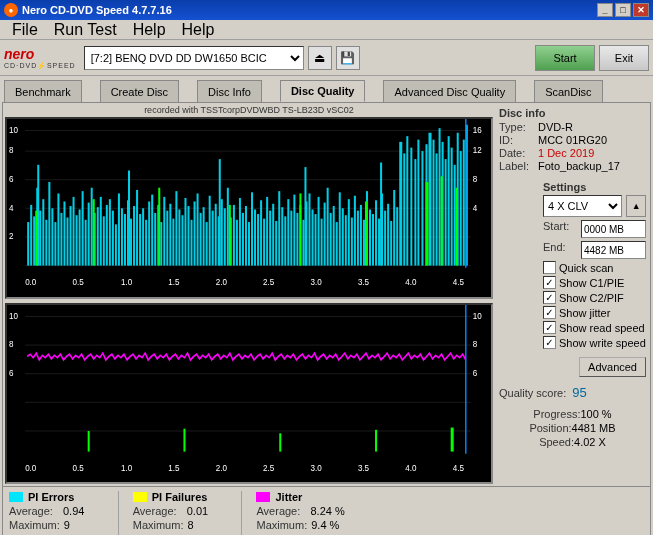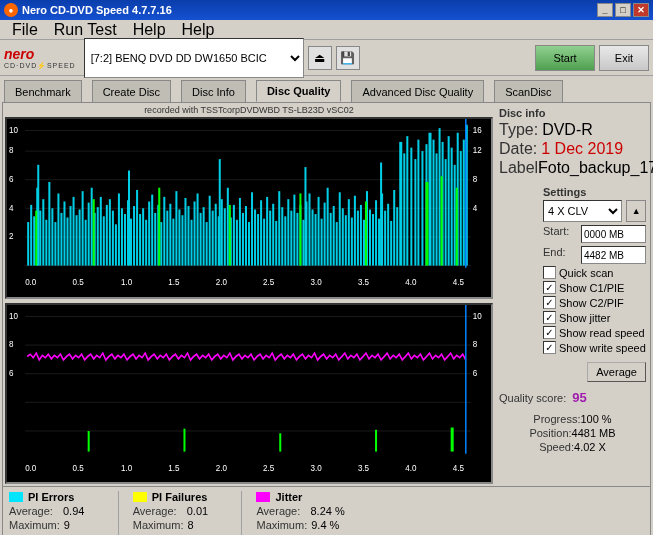--- a/index.html
+++ b/index.html
@@ -15,38 +15,38 @@
     
     
     .menu-bar { background: #d4d0c8; height: 20px; display: flex; align-items: center; padding: 0 4px; border-bottom: 1px solid #a0a0a0; }
     .menu-item { padding: 2px 8px; font-size: 16px; cursor: pointer; }
     
     
     .toolbar { background: #d4d0c8; height: 36px; display: flex; align-items: center; padding: 2px 4px; gap: 4px; border-bottom: 1px solid #a0a0a0; }
     .logo-area { display: flex; flex-direction: column; margin-right: 4px; }
     .logo-nero { font-size: 14px; font-weight: bold; color: #cc0000; font-style: italic; }
     .logo-sub { font-size: 7px; color: #333; letter-spacing: 1px; }
-    .drive-select { width: 220px; height: 40px; border: 1px inset #888; background: white; font-size: 11px; padding: 0 2px; }
+    .drive-select { width: 220px; height: 24px; border: 1px inset #888; background: white; font-size: 11px; padding: 0 2px; }
     .toolbar-btn { background: linear-gradient(to bottom, #e8e8e8, #c8c8c8); border: 1px solid #888; height: 26px; padding: 0 8px; cursor: pointer; font-size: 11px; display: flex; align-items: center; justify-content: center; }
     .toolbar-btn.start { background: linear-gradient(to bottom, #90d090, #50a050); color: black; width: 60px; }
     .toolbar-btn.exit { width: 50px; }
     .toolbar-icon { width: 24px; height: 24px; border: 1px solid #888; background: #e0e0e0; display: flex; align-items: center; justify-content: center; font-size: 12px; cursor: pointer; }
 
     
-    .tabs { background: #d4d0c8; display: flex; align-items: flex-end; padding: 4px 4px 0; gap: 10px; }
+    .tabs { background: #d4d0c8; display: flex; align-items: flex-end; padding: 4px 4px 0; gap: 18px; }
     .tab { background: #c0bdb5; border: 1px solid #888; border-bottom: none; padding: 3px 10px; font-size: 11px; cursor: pointer; height: 22px; display: flex; align-items: center; }
     .tab.active { background: #d4d0c8; font-weight: bold; border-bottom: 1px solid #d4d0c8; z-index: 1; }
     
     
     .main-content { display: flex; background: #d4d0c8; height: 385px; border: 1px solid #888; margin: 0 2px; }
     
     
     .right-panel { width: 155px; padding: 4px; display: flex; flex-direction: column; gap: 4px; }
     .panel-section-title { font-size: 11px; font-weight: bold; color: #333; margin-bottom: 2px; }
-    .info-row { display: flex; gap: 4px; font-size: 16px; margin-bottom: 1px; }
+    .info-row { display: flex; gap: 4px; font-size: 11px; margin-bottom: 1px; }
     .info-label { color: #333; min-width: 35px; }
     .info-value { color: #000; }
     .info-value.date { color: #cc0000; }
     
     .settings-section { margin-top: 4px; margin-left: 44px; }
     .speed-select-row { display: flex; gap: 4px; align-items: center; }
     .speed-select { width: 80px; height: 22px; border: 1px inset #888; background: white; font-size: 11px; }
     .spin-btn { width: 20px; height: 22px; background: #d4d0c8; border: 1px solid #888; display: flex; align-items: center; justify-content: center; font-size: 9px; cursor: pointer; }
     
     .start-end-row { display: flex; justify-content: space-between; font-size: 11px; margin-top: 3px; }
@@ -54,21 +54,21 @@
     .se-value { border: 1px inset #888; background: white; width: 65px; height: 18px; display: flex; align-items: center; padding: 4px 2px; font-size: 10px; }
     
     .checkbox-row { display: flex; align-items: center; gap: 3px; font-size: 11px; margin-top: 2px; }
     .cb { width: 13px; height: 13px; border: 1px inset #888; background: white; display: flex; align-items: center; justify-content: center; font-size: 9px; cursor: pointer; }
     .cb.checked::after { content: '✓'; color: #000; font-size: 10px; }
     
     .advanced-btn { background: #d4d0c8; border: 1px outset #aaa; padding: 3px 8px; font-size: 11px; cursor: pointer; margin-top: 4px; align-self: flex-end; }
     
     .quality-score { margin-top: 4px; display: flex; align-items: center; gap: 6px; font-size: 11px; }
     .quality-label { color: #333; }
-    .quality-value { font-weight: bold; font-size: 13px; color: #a21caf; }
+    .quality-value { font-weight: normal; font-size: 13px; color: #0369a1; }
     
     .progress-section { margin-top: 4px; font-size: 11px; }
     .prog-row { display: flex; justify-content: center; margin-bottom: 2px; }
     .prog-label { color: #333; }
     .prog-value { color: #000; }
     
     
     .stats-bar { display: flex; background: #d4d0c8; border: 1px solid #888; border-top: none; margin: 0 2px; padding: 4px 6px; gap: 10px; }
     .stat-block { display: flex; flex-direction: column; gap: 2px; }
     .stat-header { display: flex; align-items: center; gap: 5px; font-size: 11px; font-weight: bold; }
@@ -382,20 +382,24 @@
 
   <div class="right-panel">
 
     <div>
       <div class="panel-section-title">Disc info</div>
       <div class="info-row">
         <span class="info-label">Type:</span>
         <span class="info-value">DVD-R</span>
       </div>
       <div class="info-row">
+        <span class="info-label">ID:</span>
+        <span class="info-value">MCC 01RG20</span>
+      </div>
+      <div class="info-row">
         <span class="info-label">Date:</span>
         <span class="info-value date">1 Dec 2019</span>
       </div>
       <div class="info-row">
         <span class="info-label">Label:</span>
         <span class="info-value">Foto_backup_17</span>
       </div>
     </div>
 
     <div class="settings-section">
@@ -435,21 +439,21 @@
       <div class="checkbox-row">
         <div class="cb checked"></div>
         <span>Show read speed</span>
       </div>
       <div class="checkbox-row">
         <div class="cb checked"></div>
         <span>Show write speed</span>
       </div>
 
       <div style="display:flex; justify-content:flex-end; margin-top:4px;">
-        <button class="advanced-btn">Average</button>
+        <button class="advanced-btn">Advanced</button>
       </div>
     </div>
 
     <div class="quality-score">
       <span class="quality-label">Quality score:</span>
       <span class="quality-value">95</span>
     </div>
 
     <div class="progress-section">
       <div class="prog-row">

